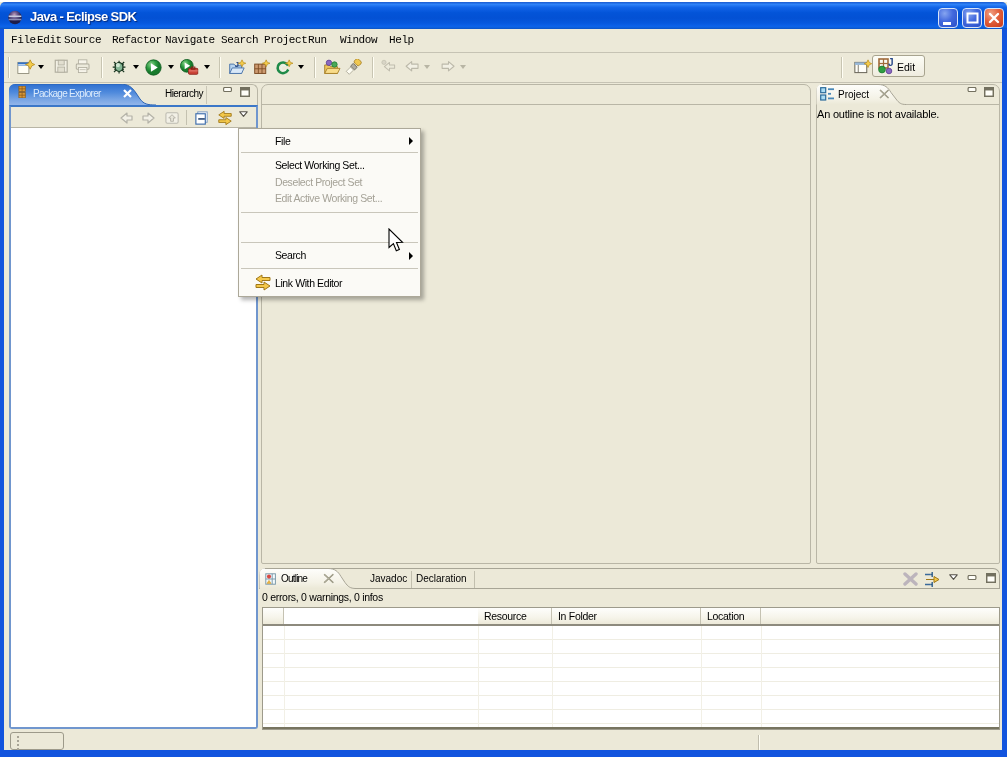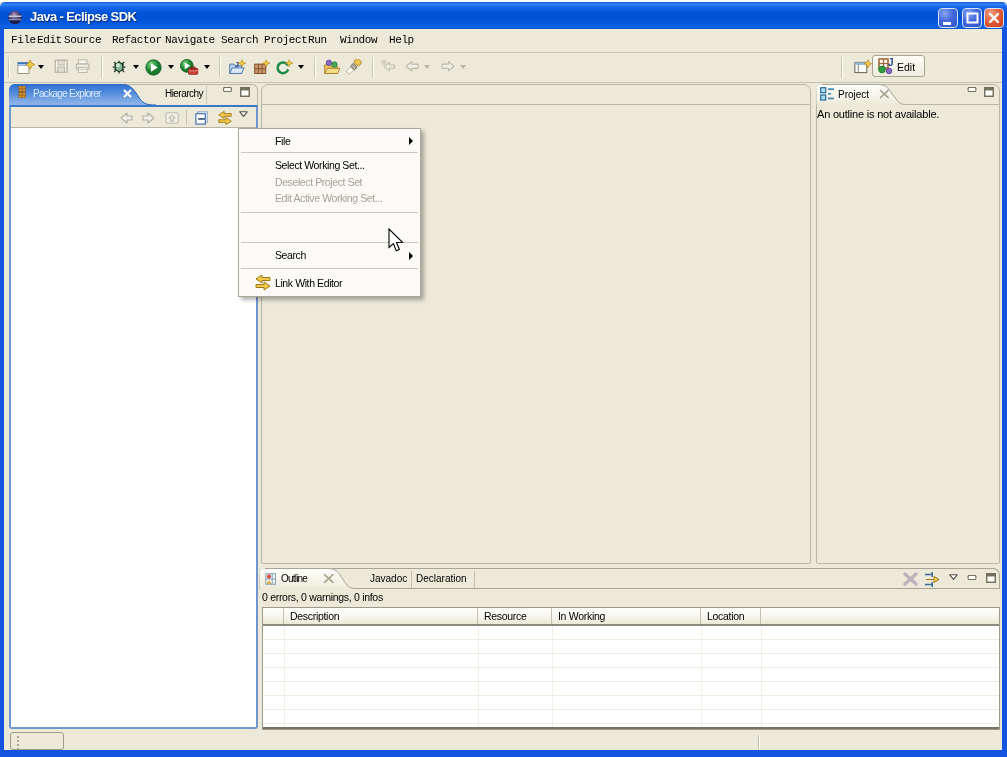--- a/index.html
+++ b/index.html
@@ -349,28 +349,25 @@
 <div class="abs" id="problems">
   <div class="abs" id="prob-strip"></div>
   <div class="abs" id="prob-line"></div>
   <div class="abs" style="left:111px;top:5px;font-size:10px">Javadoc</div>
   <div class="abs" style="left:157px;top:5px;font-size:10px">Declaration</div>
   <div class="ptab-sep" style="left:152px"></div>
   <div class="ptab-sep" style="left:215px"></div>
   <div class="abs" style="left:3px;top:23px;font-size:10.5px;letter-spacing:-0.3px">0 errors, 0 warnings, 0 infos</div>
   <div class="abs" id="ptable">
     <div class="th" style="left:0;width:21px"></div>
-    <div class="th" style="left:21px;width:194px">
-        <span>Description</span>
-      </div>
     <div class="th" style="left:215px;width:74px">
         <span>Resource</span>
       </div>
     <div class="th" style="left:289px;width:149px">
-        <span>In Working</span>
+        <span>In Folder</span>
       </div>
     <div class="th" style="left:438px;width:60px">
         <span>Location</span>
       </div>
     <div class="th" style="left:498px;width:238px;border-right:none"></div>
     <div id="thead-border"></div>
     <div class="rowline" style="top:31px"></div>
     <div class="rowline" style="top:45px"></div>
     <div class="rowline" style="top:59px"></div>
     <div class="rowline" style="top:73px"></div>

